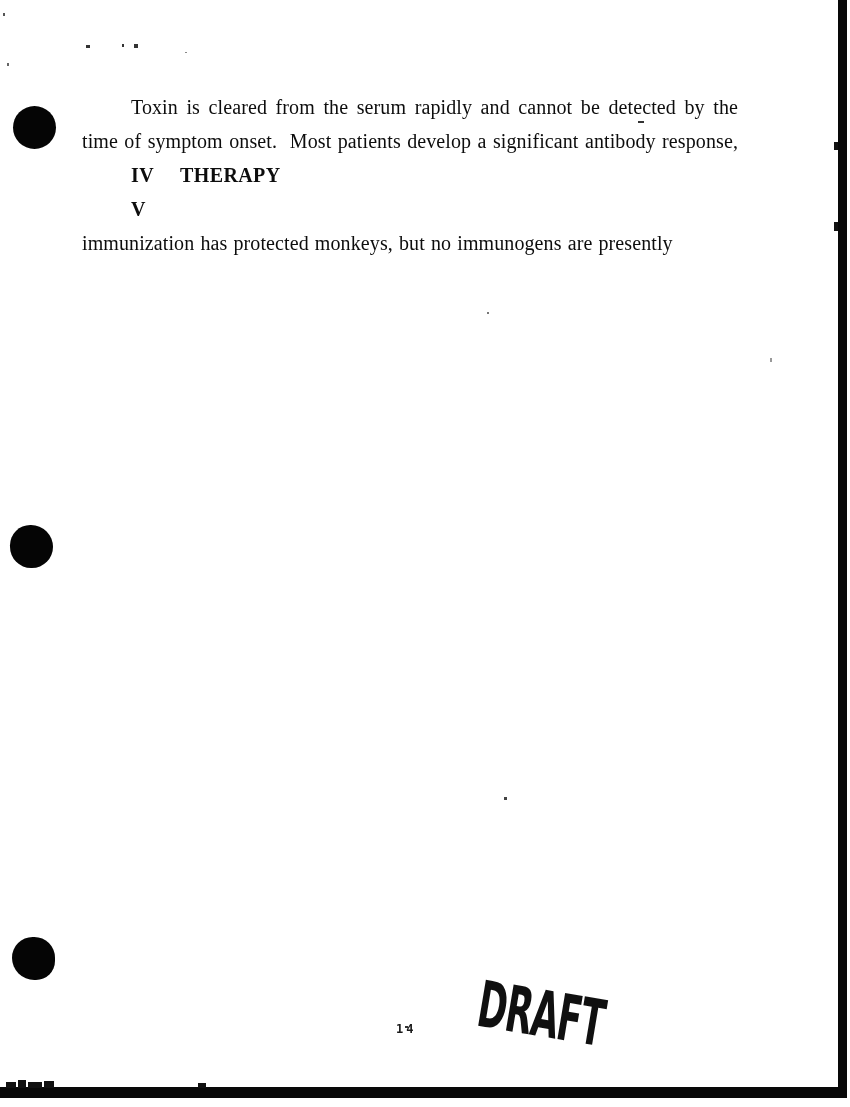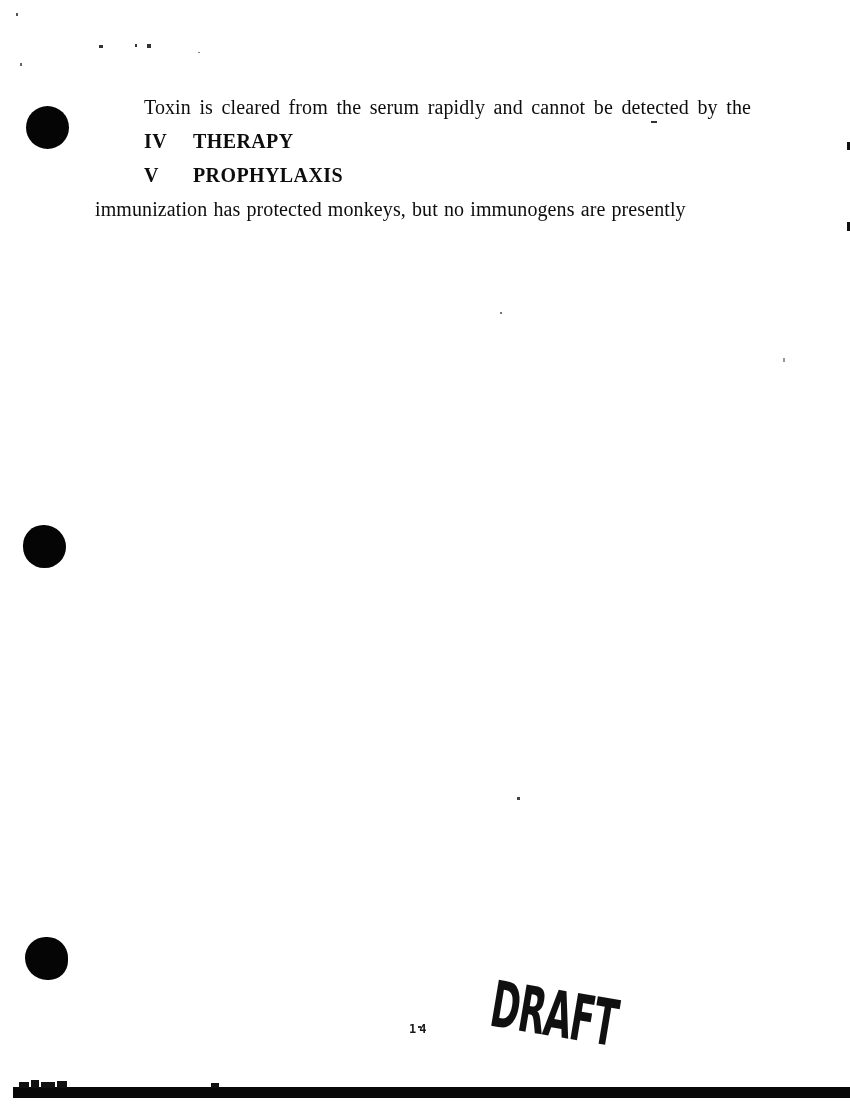--- a/index.html
+++ b/index.html
@@ -7,21 +7,21 @@
     --paper:#ffffff;
   }
   html,body{margin:0;padding:0;}
   body{
     width:850px;height:1107px;
     background:var(--paper);
     position:relative;
     overflow:hidden;
     font-family:"Liberation Serif", serif;
   }
-  .page{position:absolute;inset:0;background:var(--paper);margin-left:13px;}
+  .page{position:absolute;inset:0;background:var(--paper);}
 
   
   .text-block{
     position:absolute;
     left:82px;top:90px;width:656px;
     font-size:20px;
     line-height:34px;
     color:var(--ink);
     letter-spacing:.1px;
     word-spacing:1px;
@@ -59,30 +59,30 @@
 
   .speck{position:absolute;background:#333;}
 </style>
 </head>
 <body>
 
 <div class="page">
 
   <div class="text-block">
     <div class="line indent justify">Toxin is cleared from the serum rapidly and cannot be detected by the</div>
+    <div class="line justify">time of symptom onset.&nbsp; Most patients develop a significant antibody response,</div>
 
     <div class="line heading">
       <span class="hnum">IV</span>
       <span class="hlabel">THERAPY</span>
     </div>
 
 
     <div class="line heading">
       <span class="hnum">V</span>
-      <span class="hlabel">PROPHYLAXIS</span>
     </div>
 
     <div class="line">immunization has protected monkeys, but no immunogens are presently</div>
   </div>
 
   <div class="page-number">14</div>
   <div class="draft-stamp">DRAFT</div>
 
   <div class="hole h1"></div>
   <div class="hole h2"></div>

